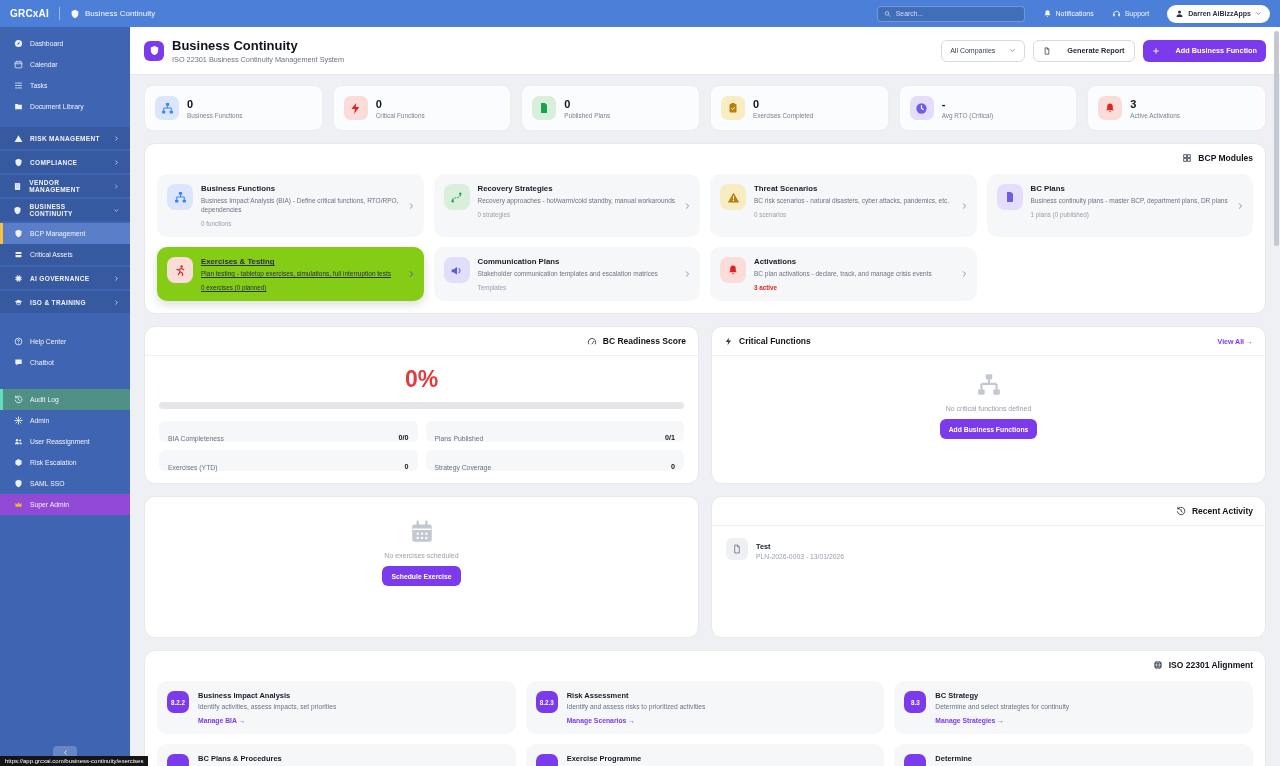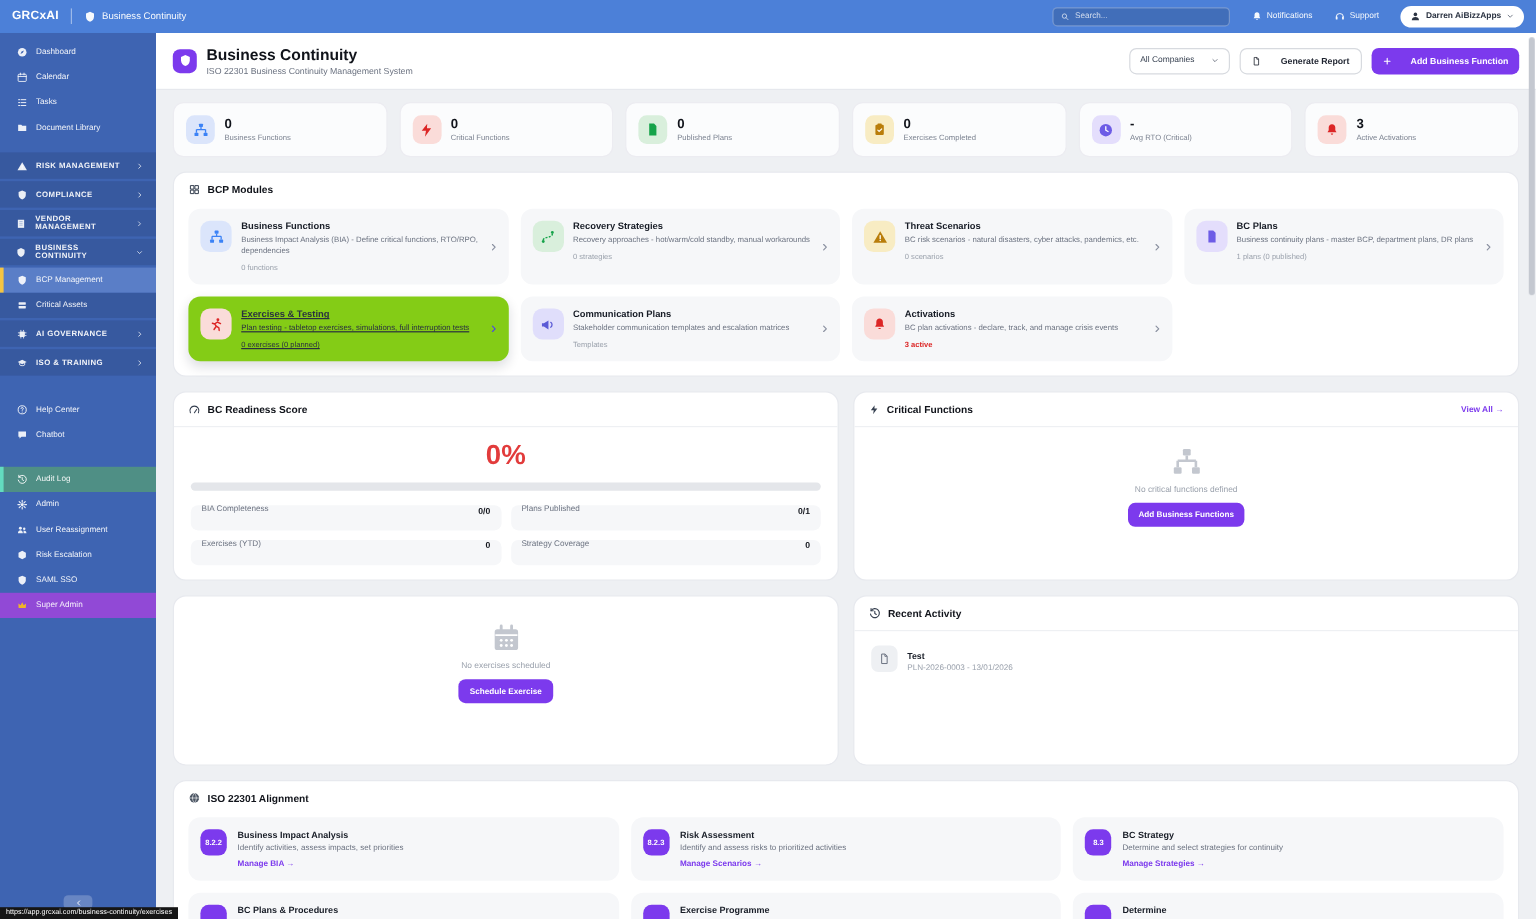--- a/index.html
+++ b/index.html
@@ -72,21 +72,21 @@
   .c-red    { background:#fadcd9; color:#dc2626; }
   .c-green  { background:#d9efdc; color:#16a34a; }
   .c-yellow { background:#f8ecc3; color:#b97d0a; }
   .c-purple { background:#e4defc; color:#6d5ce6; }
   .c-pink   { background:#fadbe6; color:#db2777; }
   .c-lav    { background:#e0defb; color:#5b5bd6; }
 
   
   .card { background:#fff; border:1px solid #e7e9ee; border-radius:11px; }
   .card-head { display:flex; align-items:center; gap:6px; padding:9px 12px;
-    font-size:8.5px; font-weight:bold; color:#10131a; }
+    font-size:8.5px; font-weight:bold; color:#10131a;justify-content:flex-end; }
   .card-head.bb { border-bottom:1px solid #eef0f3; }
   .viewall { margin-left:auto; font-size:7px; font-weight:bold; color:#7c3aed; cursor:pointer; }
 
   
   .mgrid { display:grid; grid-template-columns:repeat(4,1fr); gap:10px; padding:2px 12px 12px; }
   .mcard { background:#f6f7f9; border-radius:10px; padding:10px; display:flex; gap:8px; cursor:pointer; position:relative; }
   .mtile { width:26px; height:26px; border-radius:8px; display:flex; align-items:center; justify-content:center; flex:none; }
   .mtitle { font-size:7.8px; font-weight:bold; color:#171c26; }
   .mdesc { font-size:6.5px; color:#6b7280; line-height:1.4; margin-top:3px; }
   .mmeta { font-size:6.3px; color:#9aa1ac; margin-top:6px; }
@@ -95,21 +95,21 @@
   .mcard.hover { background:#84cc16; box-shadow:0 4px 10px rgba(16,24,40,.14); }
   .mcard.hover .mtitle, .mcard.hover .mdesc, .mcard.hover .mmeta { text-decoration:underline; color:#2a3040; }
   .mcard.hover .mchev { color:#4f46e5; }
 
   .cols2 { display:grid; grid-template-columns:1fr 1fr; gap:12px; }
 
   
   .score { text-align:center; font-size:23px; font-weight:bold; color:#e23b3b; margin:10px 0 9px; }
   .track { height:7px; border-radius:4px; background:#e4e6ea; margin:0 14px; }
   .metrics { display:grid; grid-template-columns:1fr 1fr; gap:8px; padding:12px 14px 12px; }
-  .metric { background:#f6f7f9; border-radius:6px; height:21px; display:flex; align-items:flex-start;
+  .metric { background:#f6f7f9; border-radius:6px; height:21px; display:flex; align-items:flex-end;
     justify-content:space-between; padding:0 9px; }
   .metric .ml { font-size:6.8px; color:#6b7280; }
   .metric .mv { font-size:7.2px; font-weight:bold; color:#10131a; }
 
   
   .empty { display:flex; flex-direction:column; align-items:center; gap:7px; padding:16px 0 14px; }
   .empty .eicon { color:#c3c7cf; }
   .empty .etext { font-size:7px; color:#9aa1ac; }
   .btn.sm { height:20px; font-size:6.8px; }
 

